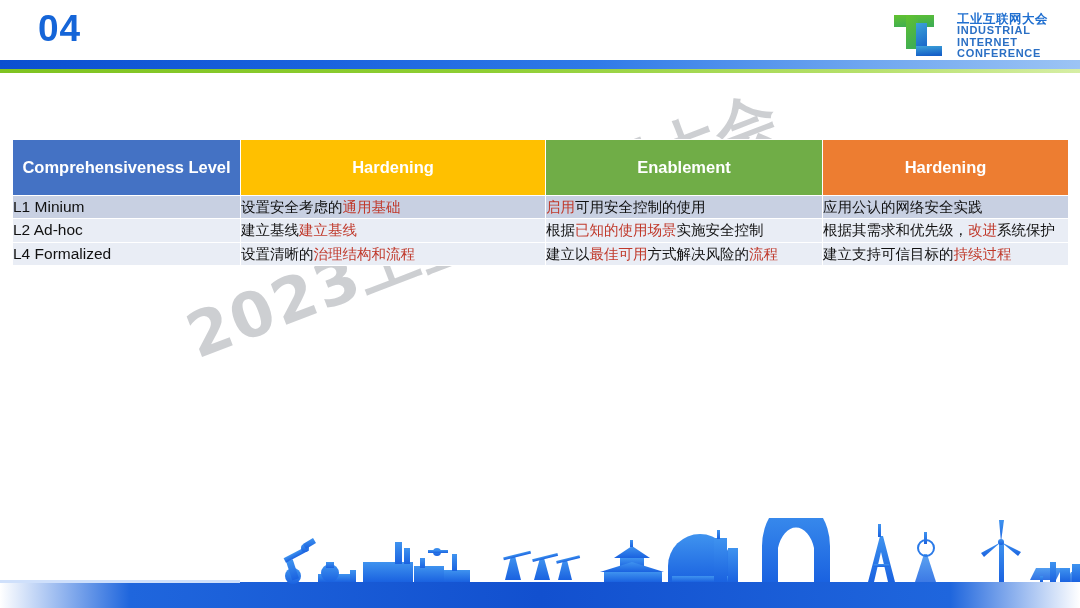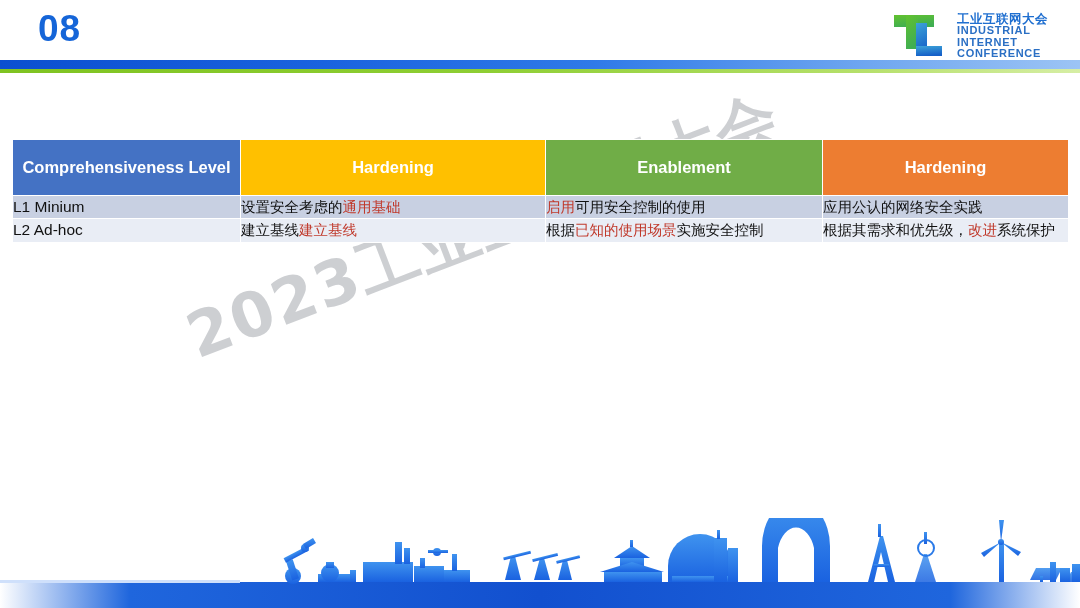--- a/index.html
+++ b/index.html
@@ -92,21 +92,21 @@
   .footer{position:absolute;left:0;bottom:0;width:1080px;height:90px;}
   .footer svg{display:block;width:1080px;height:90px;}
 </style>
 </head>
 <body>
 
 <div class="slide">
 
   <div class="header">
     <div class="title-row">
-      <span class="title-num">08</span>
+      <span class="title-num">04</span>
     </div>
     <div class="rule-blue"></div>
     <div class="rule-green"></div>
 
     <div class="logo">
       <span class="logo-mark">
         <svg viewBox="0 0 56 52" width="56" height="52" aria-hidden="true">
           <defs>
             <linearGradient id="gmark" x1="0" y1="0" x2="0.35" y2="1">
               <stop offset="0%" stop-color="#62c22f"></stop>
@@ -155,20 +155,26 @@
         <td class="td"><span>设置安全考虑的</span><span class="hl">通用基础</span></td>
         <td class="td"><span class="hl">启用</span><span>可用安全控制的使用</span></td>
         <td class="td"><span>应用公认的网络安全实践</span></td>
       </tr>
       <tr class="row-b">
         <td class="td td-level">L2 Ad-hoc</td>
         <td class="td"><span>建立基线</span><span class="hl">建立基线</span></td>
         <td class="td"><span>根据</span><span class="hl">已知的使用场景</span><span>实施安全控制</span></td>
         <td class="td"><span>根据其需求和优先级，</span><span class="hl">改进</span><span>系统保护</span></td>
       </tr>
+      <tr class="row-b">
+        <td class="td td-level">L4 Formalized</td>
+        <td class="td"><span>设置清晰的</span><span class="hl">治理结构和流程</span></td>
+        <td class="td"><span>建立以</span><span class="hl">最佳可用</span><span>方式解决风险的</span><span class="hl">流程</span></td>
+        <td class="td"><span>建立支持可信目标的</span><span class="hl">持续过程</span></td>
+      </tr>
     </tbody>
   </table>
 
   <div class="footer">
     <svg viewBox="0 0 1080 90" preserveAspectRatio="none" aria-hidden="true">
       <defs>
         <linearGradient id="sky" x1="0" y1="0" x2="0" y2="1">
           <stop offset="0%" stop-color="#3f93ef"></stop>
           <stop offset="100%" stop-color="#1a62e0"></stop>
         </linearGradient>

